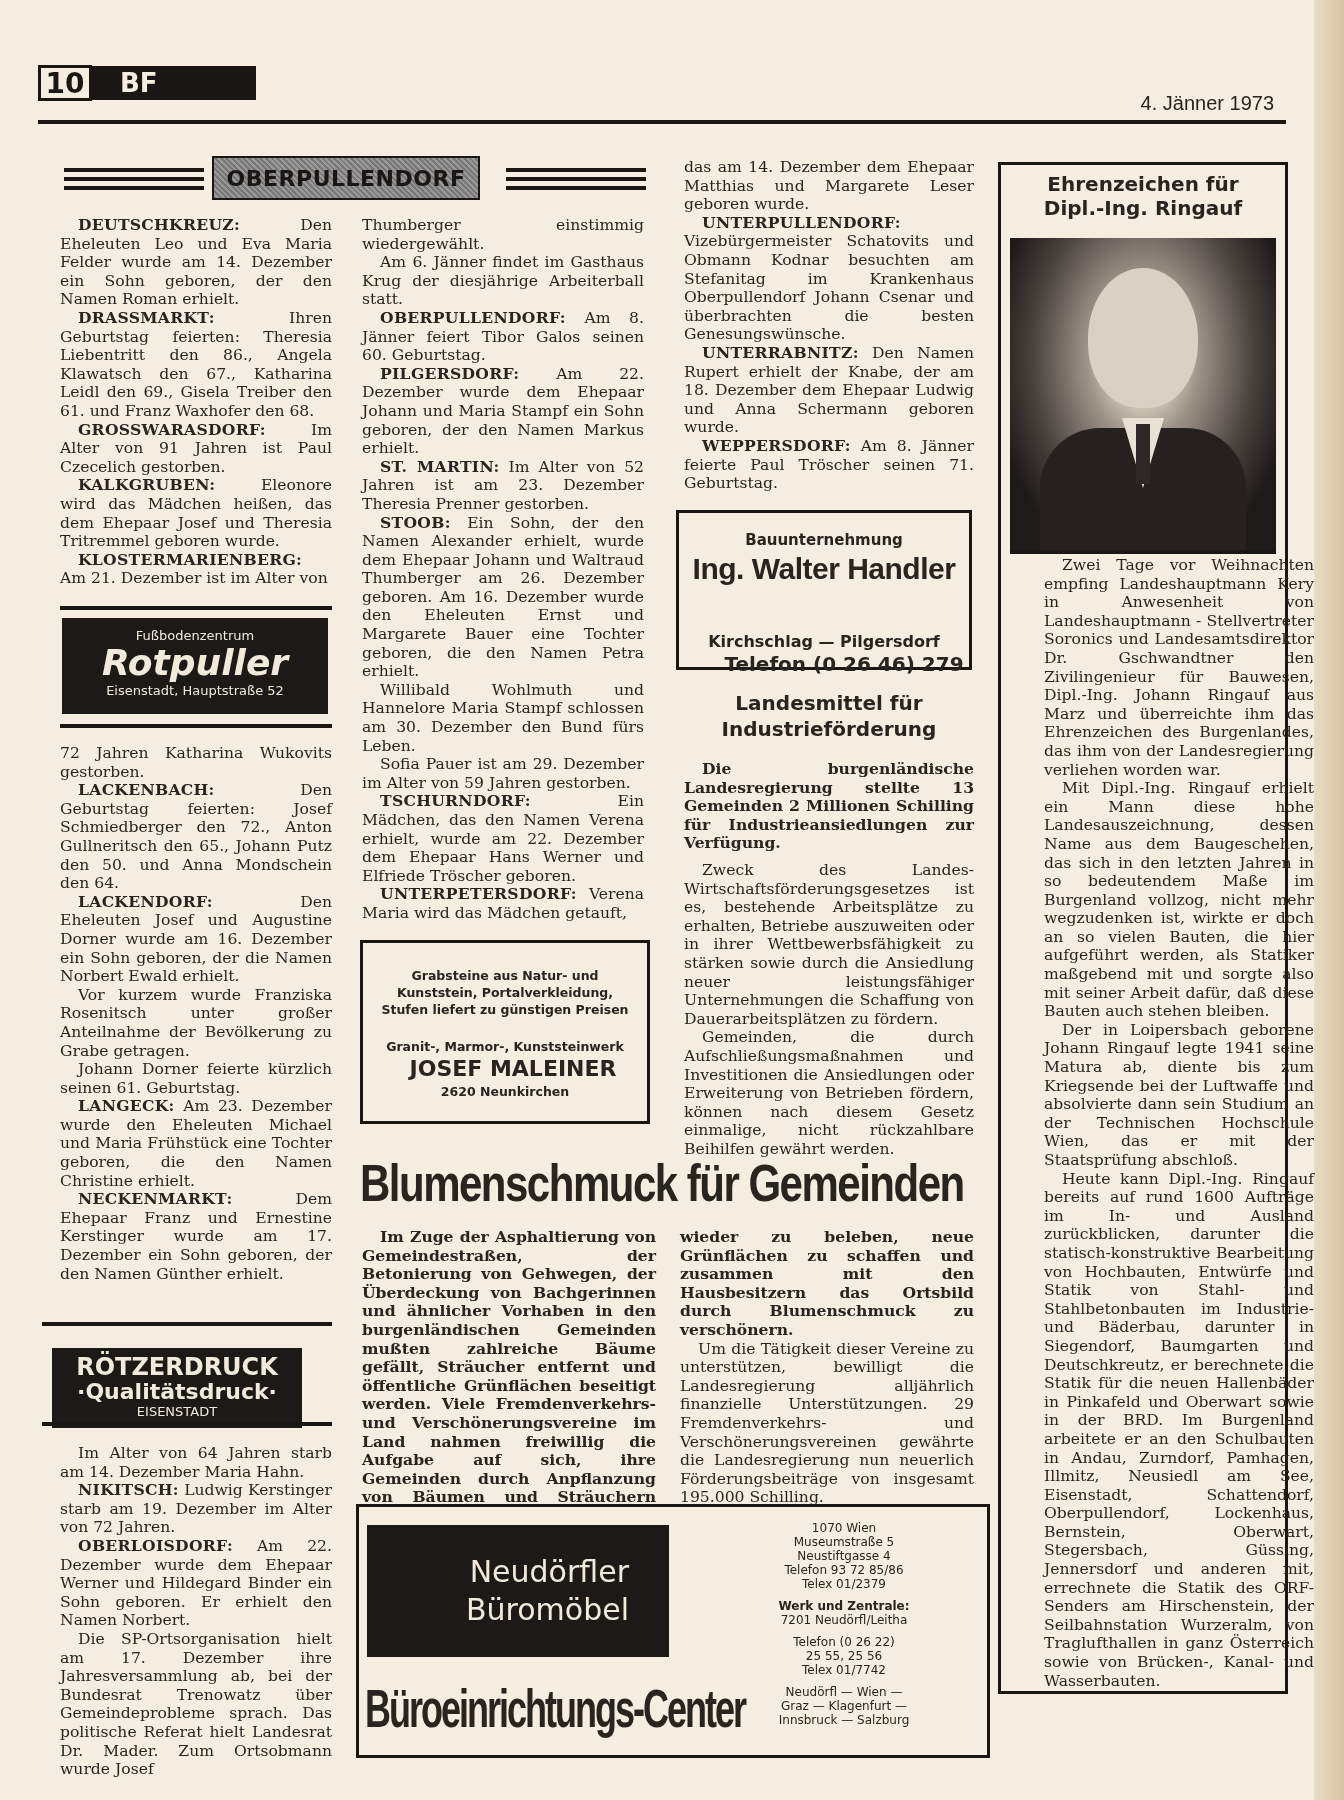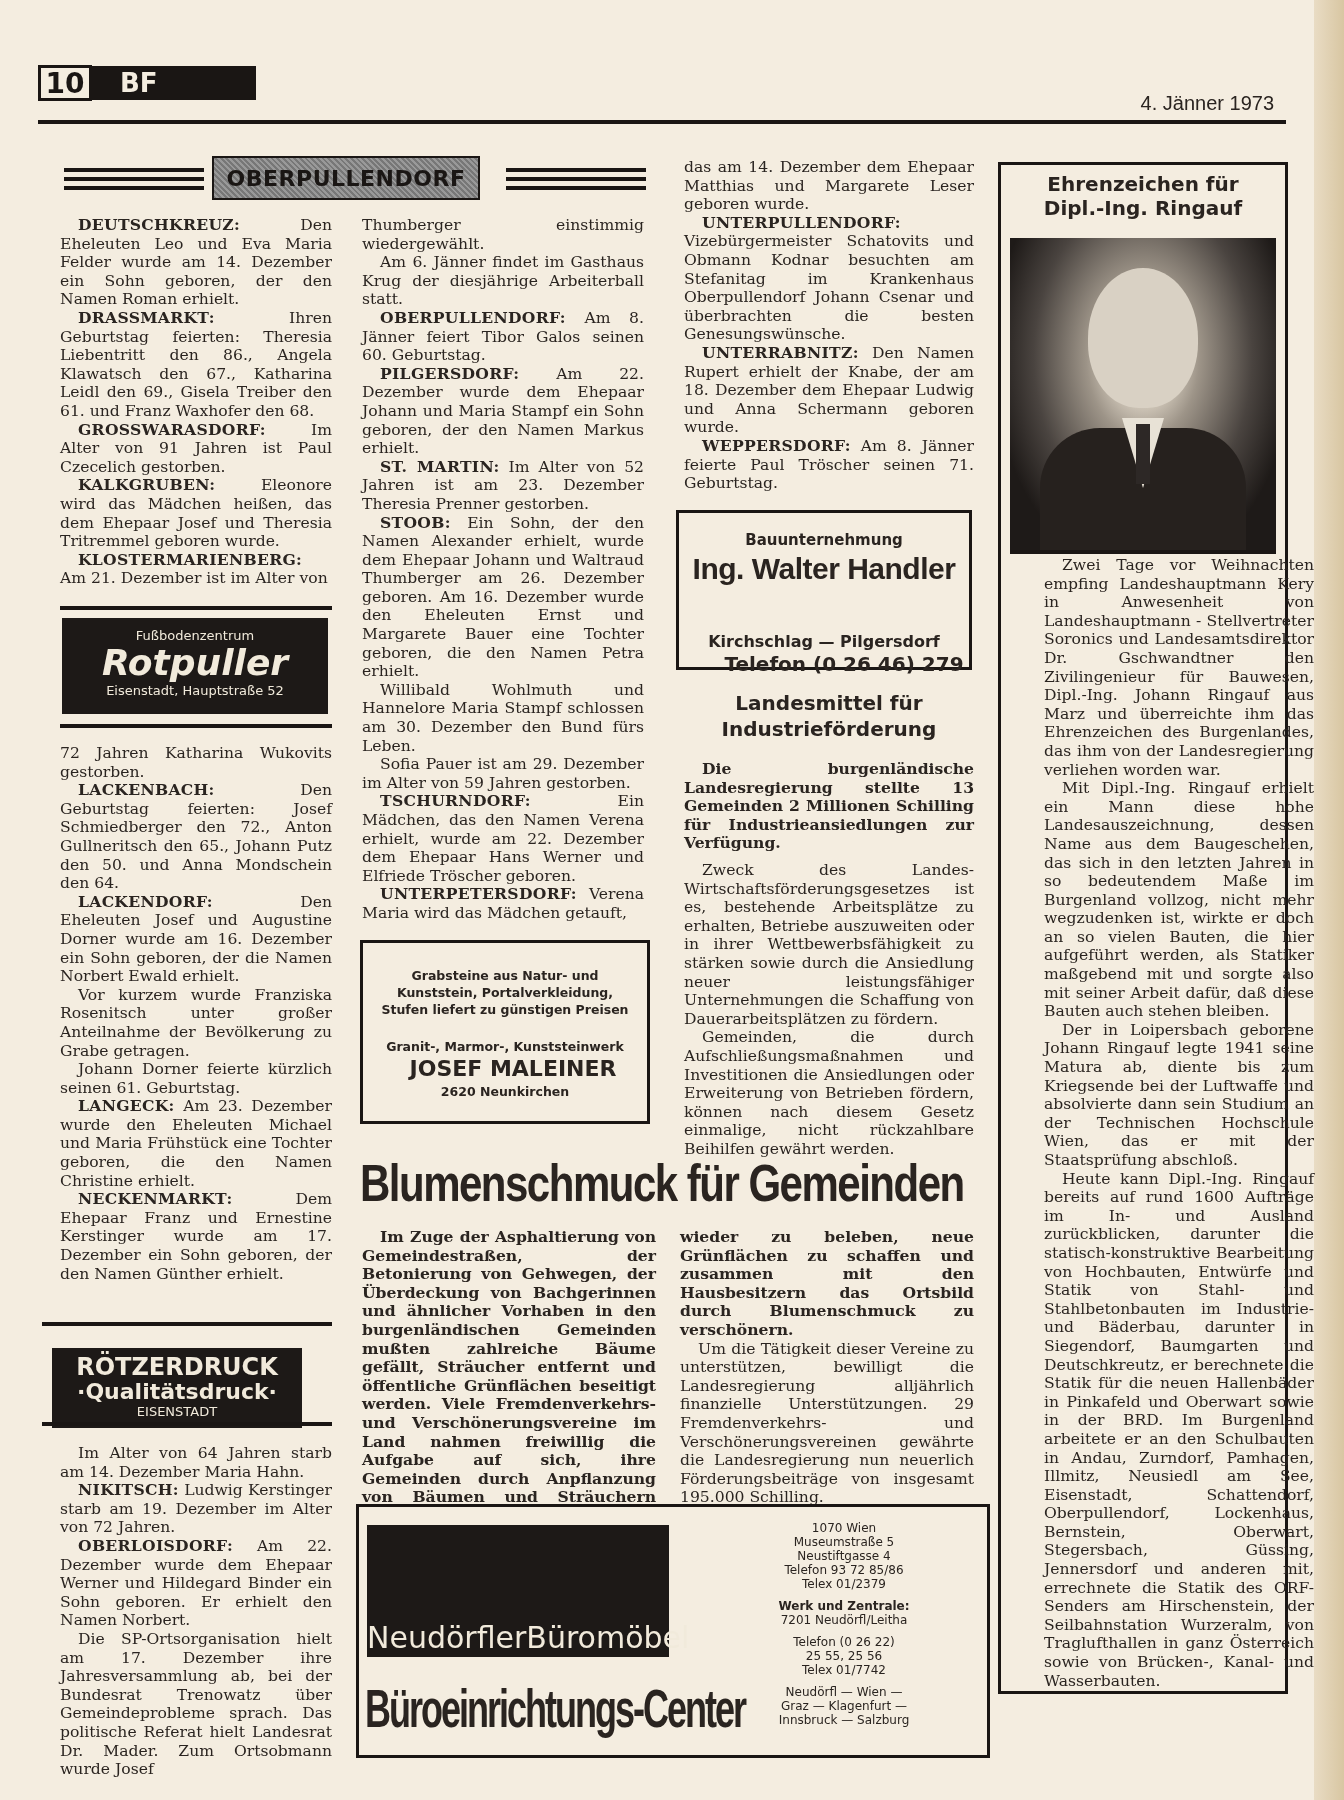--- a/index.html
+++ b/index.html
@@ -150,21 +150,21 @@
   <p>Gemeinden, die durch Aufschließungsmaßnahmen und Investitionen die Ansiedlungen oder Erweiterung von Betrieben fördern, können nach diesem Gesetz einmalige, nicht rückzahlbare Beihilfen gewährt werden.</p>
 </div>
 
 <div class="abs" style="left:360px;top:1148px;width:620px;font-family:'Liberation Sans',sans-serif;font-weight:bold;font-size:42px;line-height:56px;letter-spacing:-1.5px;transform:scaleY(1.25);transform-origin:left top;">Blumenschmuck für Gemeinden</div>
 <div class="abs col" style="left:362px;top:1228px;width:612px;column-count:2;column-gap:24px;">
   <p style="font-weight:bold;">Im Zuge der Asphaltierung von Gemeindestraßen, der Betonierung von Gehwegen, der Überdeckung von Bachgerinnen und ähnlicher Vorhaben in den burgenländischen Gemeinden mußten zahlreiche Bäume gefällt, Sträucher entfernt und öffentliche Grünflächen beseitigt werden. Viele Fremdenverkehrs- und Verschönerungsvereine im Land nahmen freiwillig die Aufgabe auf sich, ihre Gemeinden durch Anpflanzung von Bäumen und Sträuchern wieder zu beleben, neue Grünflächen zu schaffen und zusammen mit den Hausbesitzern das Ortsbild durch Blumenschmuck zu verschönern.</p>
   <p>Um die Tätigkeit dieser Vereine zu unterstützen, bewilligt die Landesregierung alljährlich finanzielle Unterstützungen. 29 Fremdenverkehrs- und Verschönerungsvereinen gewährte die Landesregierung nun neuerlich Förderungsbeiträge von insgesamt 195.000 Schilling.</p>
 </div>
 
 <div class="abs box" style="left:356px;top:1504px;width:634px;height:254px;">
-  <div class="abs ad-dark" style="left:8px;top:18px;width:302px;height:132px;display:flex;align-items:flex-end;padding-right:40px;box-sizing:border-box;font-size:30px;line-height:38px;">
+  <div class="abs ad-dark" style="left:8px;top:18px;width:302px;height:132px;display:flex;flex-direction:column;justify-content:center;align-items:flex-end;padding-right:40px;box-sizing:border-box;font-size:30px;line-height:38px;">
     <div>Neudörfler</div>
     <div>Büromöbel</div>
   </div>
   <div class="abs" style="left:6px;top:170px;width:310px;font-family:'Liberation Sans',sans-serif;font-weight:bold;font-size:36px;letter-spacing:-2px;transform:scaleY(1.5);transform-origin:left top;white-space:nowrap;">Büroeinrichtungs-Center</div>
   <div class="abs sans" style="left:350px;top:14px;width:270px;font-size:12px;line-height:14px;">
     <div>1070 Wien</div>
     <div>Museumstraße 5</div>
     <div>Neustiftgasse 4</div>
     <div>Telefon 93 72 85/86</div>
     <div>Telex 01/2379</div>

